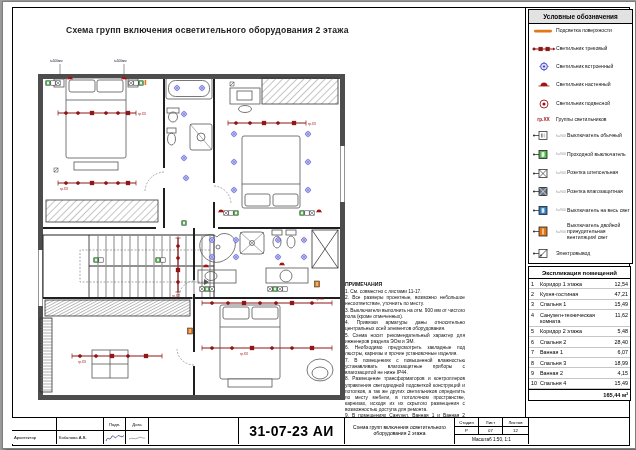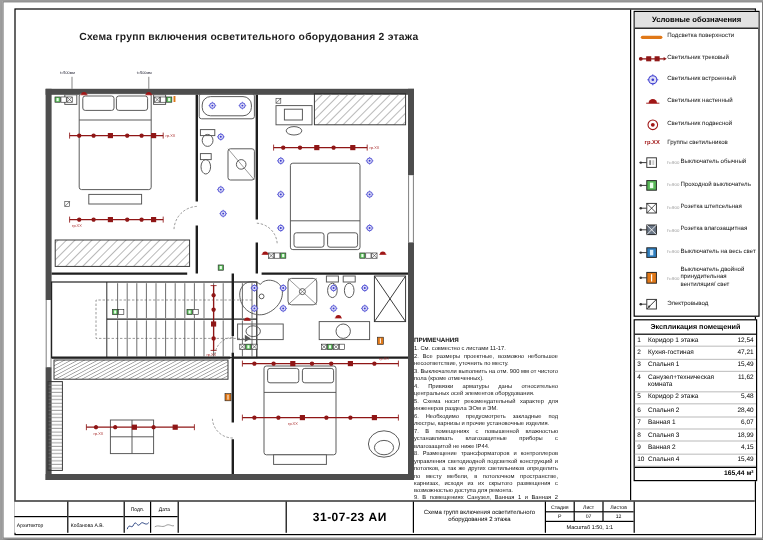--- a/index.html
+++ b/index.html
@@ -38,21 +38,21 @@
   .notes{left:345px;top:281px;width:120px;font-size:4.8px;line-height:1.26;color:#111;text-align:justify;}
   .notes-title{font-weight:bold;font-size:5.2px;margin-bottom:1px;}
   .note{margin:0 0 .5px 0;}
 
   
   .tblock{left:12px;top:417px;width:617px;height:27px;border-top:1px solid #000;display:flex;box-sizing:border-box;background:#fff;}
   .tb{border-right:1px solid #000;box-sizing:border-box;height:100%;}
   .tb2r{display:flex;flex-direction:column;}
   .tb2r .r1{height:12px;border-bottom:1px solid #000;font-size:4.2px;display:flex;align-items:center;justify-content:center;}
   .tb2r .r2{flex:1;font-size:4.2px;display:flex;align-items:center;padding-left:2px;}
-  .code-cell{display:flex;align-items:center;justify-content:center;font-size:10px;font-weight:bold;letter-spacing:.4px;}
+  .code-cell{display:flex;align-items:center;justify-content:center;font-size:14px;font-weight:bold;letter-spacing:.4px;}
   .dt-cell{display:flex;align-items:center;justify-content:center;text-align:center;font-size:5px;line-height:1.15;padding:0 3px;}
   .stage{display:grid;grid-template-columns:24px 24px 25px;grid-template-rows:9px 8px 9px;}
   .sg{border-right:1px solid #000;border-bottom:1px solid #000;font-size:4.3px;display:flex;align-items:center;justify-content:center;}
   .sg.nr{border-right:none;}
   .sg.scale{grid-column:1 / 4;border-right:none;border-bottom:none;font-size:4.6px;}
 </style>
 </head>
 <body>
 
 <div class="abs page"></div>

